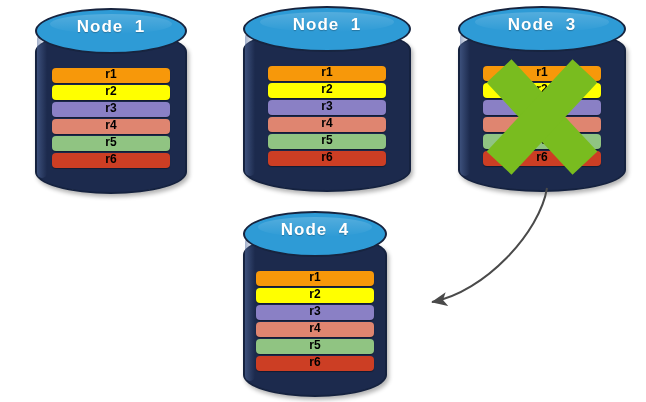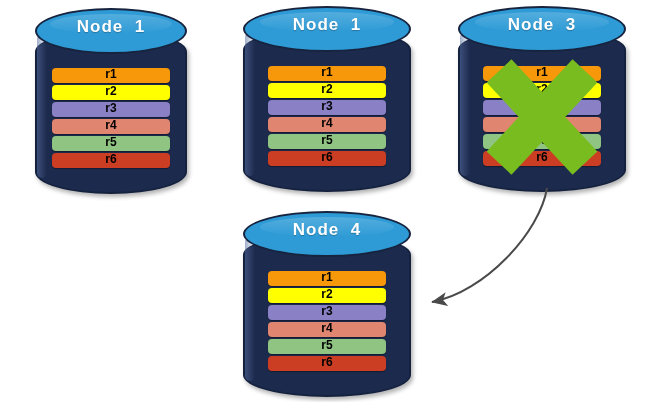--- a/index.html
+++ b/index.html
@@ -223,21 +223,21 @@
         </div>
         <div class="record-bar" style="background: rgb(144, 196, 130); width: 118px;">
           <span>r5</span>
         </div>
         <div class="record-bar" style="background: rgb(204, 62, 36); width: 118px;">
           <span>r6</span>
         </div>
       </div>
   </div>
 
-  <div class="node" id="n3" style="left: 243px; top: 211px; width: 168px; height: 186px;">
+  <div class="node" id="n3" style="left: 243px; top: 211px; width: 144px; height: 186px;">
     <div class="cyl-body"></div>
     <div class="cyl-side-hi"></div>
     <div class="cyl-top">
       <div class="cyl-top-gloss"></div>
     </div>
     <div class="node-label">Node  4</div>
     <div class="records">
         <div class="record-bar" style="background: rgb(247, 152, 10); width: 118px;">
           <span>r1</span>
         </div>

